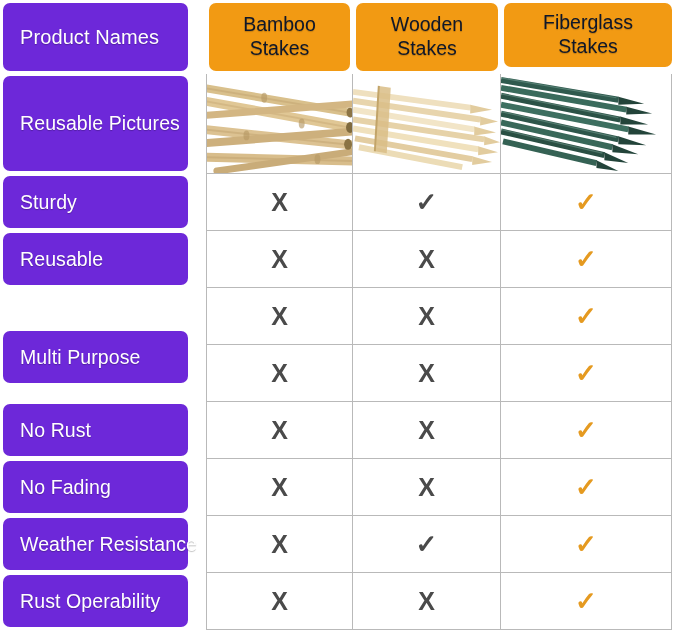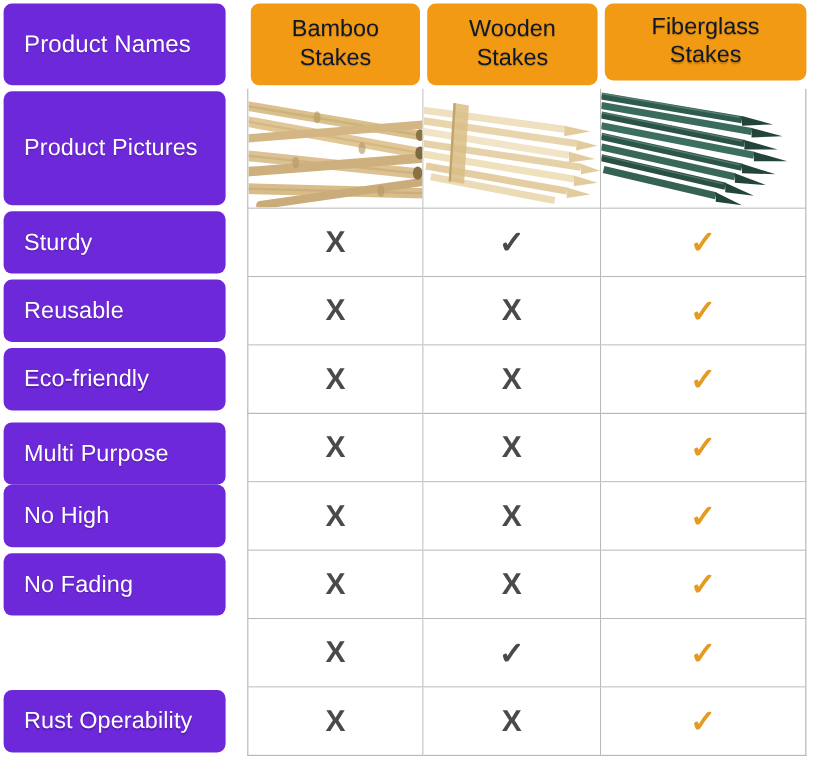--- a/index.html
+++ b/index.html
@@ -108,21 +108,21 @@
     <span>Wooden</span>
     <span>Stakes</span>
   </div>
 
   <div class="cell header-cell" style="left:504px; top:3px; width:168px; height:64px;">
     <span>Fiberglass</span>
     <span>Stakes</span>
   </div>
 
   <div class="cell label-cell" style="top:76px; height:95px;">
-    <span>Product Pictures</span>
+    <span>Reusable Pictures</span>
   </div>
 
   <div class="cell pic-cell first-data-col top-edge" style="left:206px; top:74px; width:147px; height:100px;">
     <svg viewBox="0 0 147 100" preserveAspectRatio="none">
       <rect x="0" y="0" width="147" height="100" fill="#ffffff"></rect>
       <g stroke-linecap="round">
         <line x1="-4" y1="14" x2="150" y2="40" stroke="#d9c08c" stroke-width="8"></line>
         <line x1="-4" y1="14" x2="150" y2="40" stroke="#c2a470" stroke-width="2" opacity="0.5"></line>
         <line x1="-4" y1="27" x2="150" y2="55" stroke="#e0c795" stroke-width="9"></line>
         <line x1="-4" y1="27" x2="150" y2="55" stroke="#c6a873" stroke-width="2" opacity="0.45"></line>
@@ -224,48 +224,45 @@
   <div class="cell data-cell first-data-col" style="left:206px; top:231px; width:147px; height:57px;">
     <span class="mark cross">X</span>
   </div>
   <div class="cell data-cell" style="left:353px; top:231px; width:148px; height:57px;">
     <span class="mark cross">X</span>
   </div>
   <div class="cell data-cell" style="left:501px; top:231px; width:171px; height:57px;">
     <span class="mark check-orange">✓</span>
   </div>
 
-  <div class="cell label-cell" style="top:290px; height:52px;">
-    <span>Eco-friendly</span>
-  </div>
   <div class="cell data-cell first-data-col" style="left:206px; top:288px; width:147px; height:57px;">
     <span class="mark cross">X</span>
   </div>
   <div class="cell data-cell" style="left:353px; top:288px; width:148px; height:57px;">
     <span class="mark cross">X</span>
   </div>
   <div class="cell data-cell" style="left:501px; top:288px; width:171px; height:57px;">
     <span class="mark check-orange">✓</span>
   </div>
 
-  <div class="cell label-cell" style="top:352px; height:52px;">
+  <div class="cell label-cell" style="top:331px; height:52px;">
     <span>Multi Purpose</span>
   </div>
   <div class="cell data-cell first-data-col" style="left:206px; top:345px; width:147px; height:57px;">
     <span class="mark cross">X</span>
   </div>
   <div class="cell data-cell" style="left:353px; top:345px; width:148px; height:57px;">
     <span class="mark cross">X</span>
   </div>
   <div class="cell data-cell" style="left:501px; top:345px; width:171px; height:57px;">
     <span class="mark check-orange">✓</span>
   </div>
 
   <div class="cell label-cell" style="top:404px; height:52px;">
-    <span>No High</span>
+    <span>No Rust</span>
   </div>
   <div class="cell data-cell first-data-col" style="left:206px; top:402px; width:147px; height:57px;">
     <span class="mark cross">X</span>
   </div>
   <div class="cell data-cell" style="left:353px; top:402px; width:148px; height:57px;">
     <span class="mark cross">X</span>
   </div>
   <div class="cell data-cell" style="left:501px; top:402px; width:171px; height:57px;">
     <span class="mark check-orange">✓</span>
   </div>
@@ -276,20 +273,23 @@
   <div class="cell data-cell first-data-col" style="left:206px; top:459px; width:147px; height:57px;">
     <span class="mark cross">X</span>
   </div>
   <div class="cell data-cell" style="left:353px; top:459px; width:148px; height:57px;">
     <span class="mark cross">X</span>
   </div>
   <div class="cell data-cell" style="left:501px; top:459px; width:171px; height:57px;">
     <span class="mark check-orange">✓</span>
   </div>
 
+  <div class="cell label-cell" style="top:518px; height:52px;">
+    <span>Weather Resistance</span>
+  </div>
   <div class="cell data-cell first-data-col" style="left:206px; top:516px; width:147px; height:57px;">
     <span class="mark cross">X</span>
   </div>
   <div class="cell data-cell" style="left:353px; top:516px; width:148px; height:57px;">
     <span class="mark check-gray">✓</span>
   </div>
   <div class="cell data-cell" style="left:501px; top:516px; width:171px; height:57px;">
     <span class="mark check-orange">✓</span>
   </div>
 

